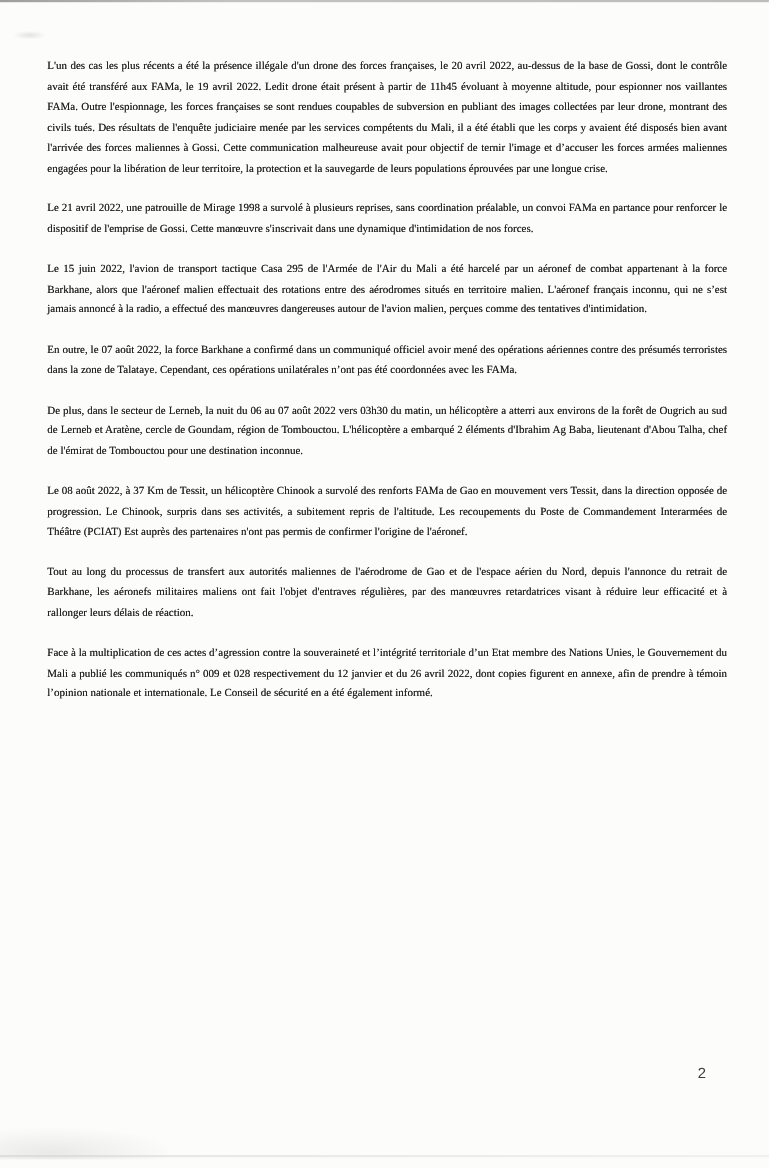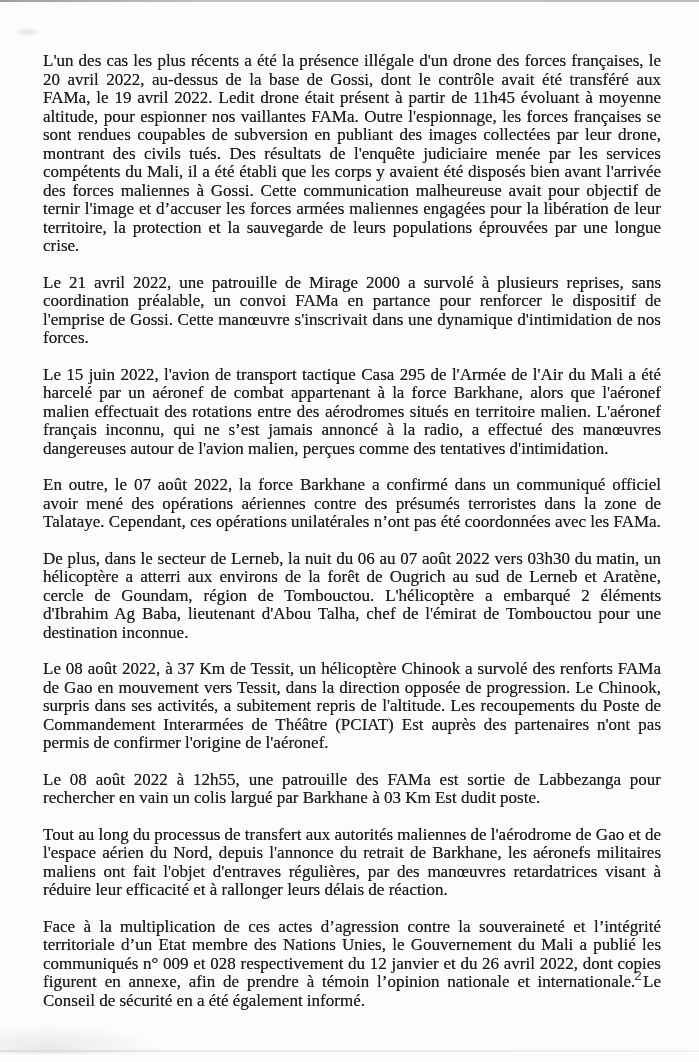--- a/index.html
+++ b/index.html
@@ -25,21 +25,21 @@
     top: 28px; left: 12px;
     width: 30px; height: 8px;
     background: radial-gradient(ellipse at center, rgba(180,180,180,0.35), rgba(180,180,180,0) 70%);
   }
   .page-text {
     position: absolute;
     left: 43px;
     top: 52px;
     width: 618px;
     color: #1d1d1d;
-    font-size: 17px;
+    font-size: 10px;
     line-height: 18.5px;
     text-align: justify;
     text-shadow: 0 0 0.5px rgba(25,25,25,0.7);
   }
   .page-text p {
     margin: 0 0 18px 0;
   }
   .page-number {
     position: absolute;
     left: 628px;
@@ -64,26 +64,25 @@
   }
 </style>
 </head>
 <body>
 
 <div class="scan-edge-top"></div>
 <div class="scan-noise-topleft"></div>
 
 <div class="page-text">
   <p>L'un des cas les plus récents a été la présence illégale d'un drone des forces françaises, le 20 avril 2022, au-dessus de la base de Gossi, dont le contrôle avait été transféré aux FAMa, le 19 avril 2022. Ledit drone était présent à partir de 11h45 évoluant à moyenne altitude, pour espionner nos vaillantes FAMa. Outre l'espionnage, les forces françaises se sont rendues coupables de subversion en publiant des images collectées par leur drone, montrant des civils tués. Des résultats de l'enquête judiciaire menée par les services compétents du Mali, il a été établi que les corps y avaient été disposés bien avant l'arrivée des forces maliennes à Gossi. Cette communication malheureuse avait pour objectif de ternir l'image et d’accuser les forces armées maliennes engagées pour la libération de leur territoire, la protection et la sauvegarde de leurs populations éprouvées par une longue crise.</p>
-  <p>Le 21 avril 2022, une patrouille de Mirage 2000 a survolé à plusieurs reprises, sans coordination préalable, un convoi FAMa en partance pour renforcer le dispositif de l'emprise de Gossi. Cette manœuvre s'inscrivait dans une dynamique d'intimidation de nos forces.</p>
+  <p>Le 21 avril 2022, une patrouille de Mirage 1998 a survolé à plusieurs reprises, sans coordination préalable, un convoi FAMa en partance pour renforcer le dispositif de l'emprise de Gossi. Cette manœuvre s'inscrivait dans une dynamique d'intimidation de nos forces.</p>
   <p>Le 15 juin 2022, l'avion de transport tactique Casa 295 de l'Armée de l'Air du Mali a été harcelé par un aéronef de combat appartenant à la force Barkhane, alors que l'aéronef malien effectuait des rotations entre des aérodromes situés en territoire malien. L'aéronef français inconnu, qui ne s’est jamais annoncé à la radio, a effectué des manœuvres dangereuses autour de l'avion malien, perçues comme des tentatives d'intimidation.</p>
   <p>En outre, le 07 août 2022, la force Barkhane a confirmé dans un communiqué officiel avoir mené des opérations aériennes contre des présumés terroristes dans la zone de Talataye. Cependant, ces opérations unilatérales n’ont pas été coordonnées avec les FAMa.</p>
   <p>De plus, dans le secteur de Lerneb, la nuit du 06 au 07 août 2022 vers 03h30 du matin, un hélicoptère a atterri aux environs de la forêt de Ougrich au sud de Lerneb et Aratène, cercle de Goundam, région de Tombouctou. L'hélicoptère a embarqué 2 éléments d'Ibrahim Ag Baba, lieutenant d'Abou Talha, chef de l'émirat de Tombouctou pour une destination inconnue.</p>
   <p>Le 08 août 2022, à 37 Km de Tessit, un hélicoptère Chinook a survolé des renforts FAMa de Gao en mouvement vers Tessit, dans la direction opposée de progression. Le Chinook, surpris dans ses activités, a subitement repris de l'altitude. Les recoupements du Poste de Commandement Interarmées de Théâtre (PCIAT) Est auprès des partenaires n'ont pas permis de confirmer l'origine de l'aéronef.</p>
-  <p>Le 08 août 2022 à 12h55, une patrouille des FAMa est sortie de Labbezanga pour rechercher en vain un colis largué par Barkhane à 03 Km Est dudit poste.</p>
   <p>Tout au long du processus de transfert aux autorités maliennes de l'aérodrome de Gao et de l'espace aérien du Nord, depuis l'annonce du retrait de Barkhane, les aéronefs militaires maliens ont fait l'objet d'entraves régulières, par des manœuvres retardatrices visant à réduire leur efficacité et à rallonger leurs délais de réaction.</p>
   <p>Face à la multiplication de ces actes d’agression contre la souveraineté et l’intégrité territoriale d’un Etat membre des Nations Unies, le Gouvernement du Mali a publié les communiqués n° 009 et 028 respectivement du 12 janvier et du 26 avril 2022, dont copies figurent en annexe, afin de prendre à témoin l’opinion nationale et internationale. Le Conseil de sécurité en a été également informé.</p>
 </div>
 
 <div class="page-number">2</div>
 
 <div class="scan-smudge-bottomleft"></div>
 <div class="scan-edge-bottom"></div>
 
 </body></html>

